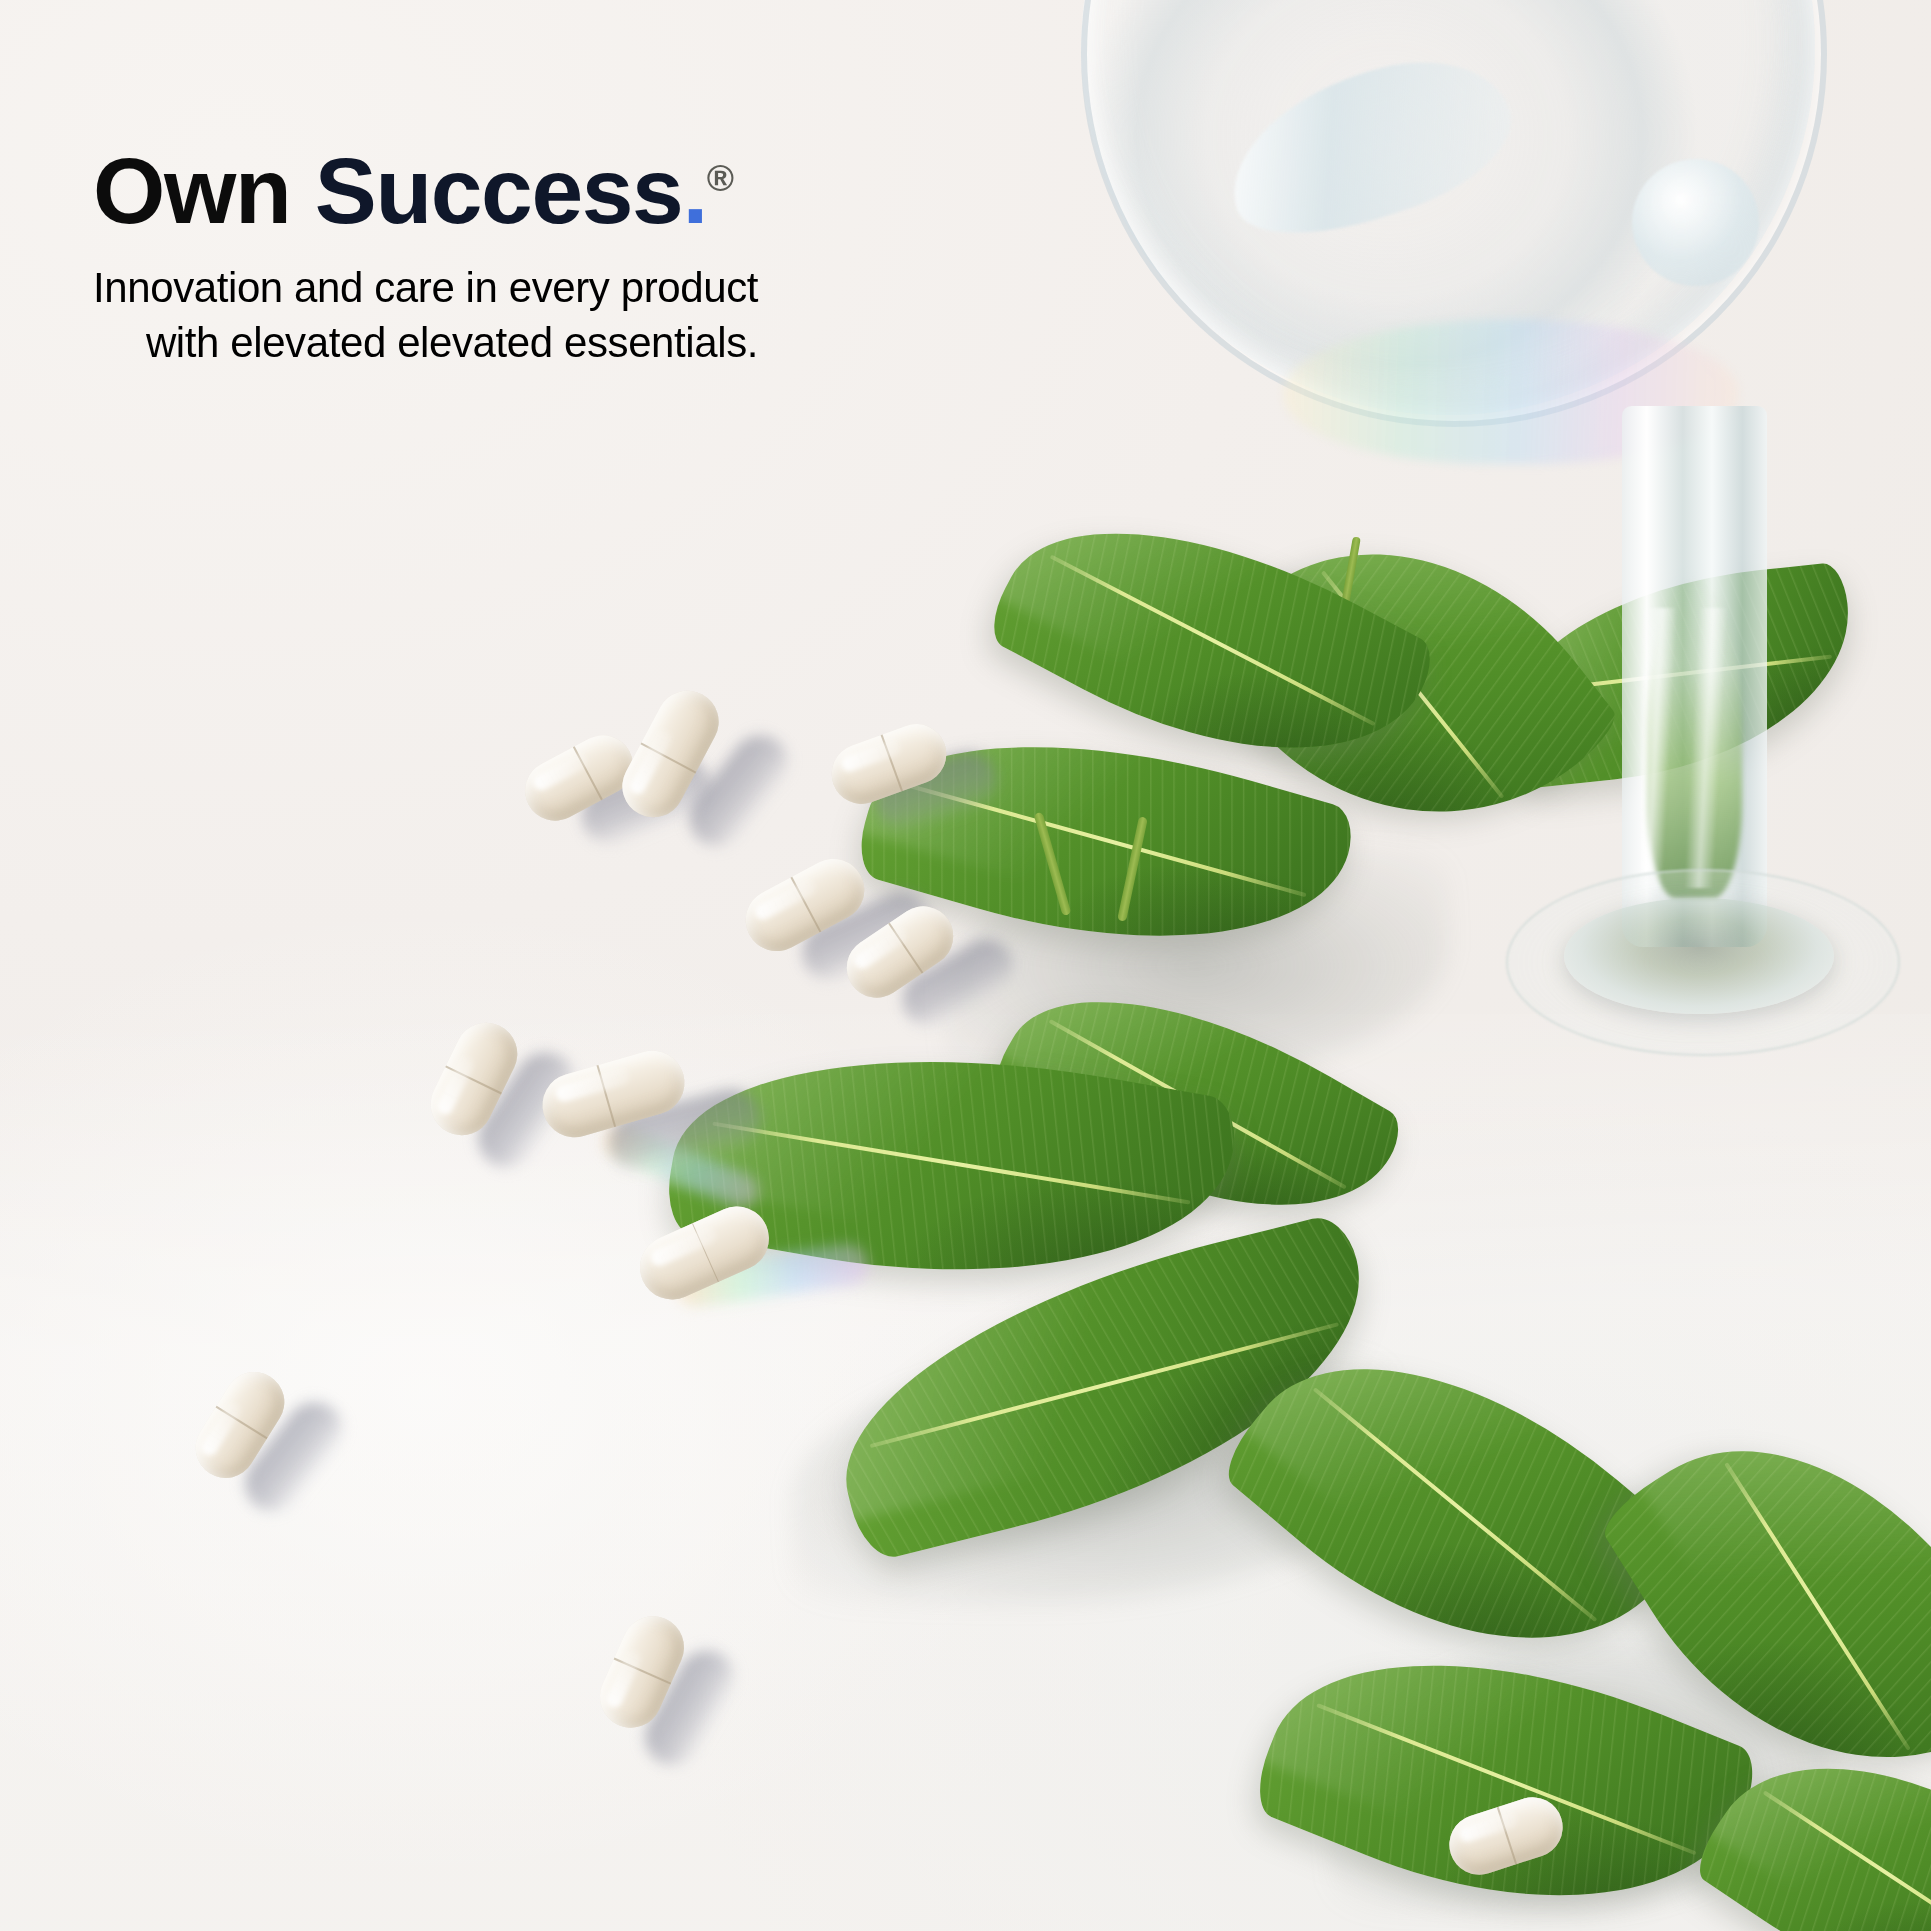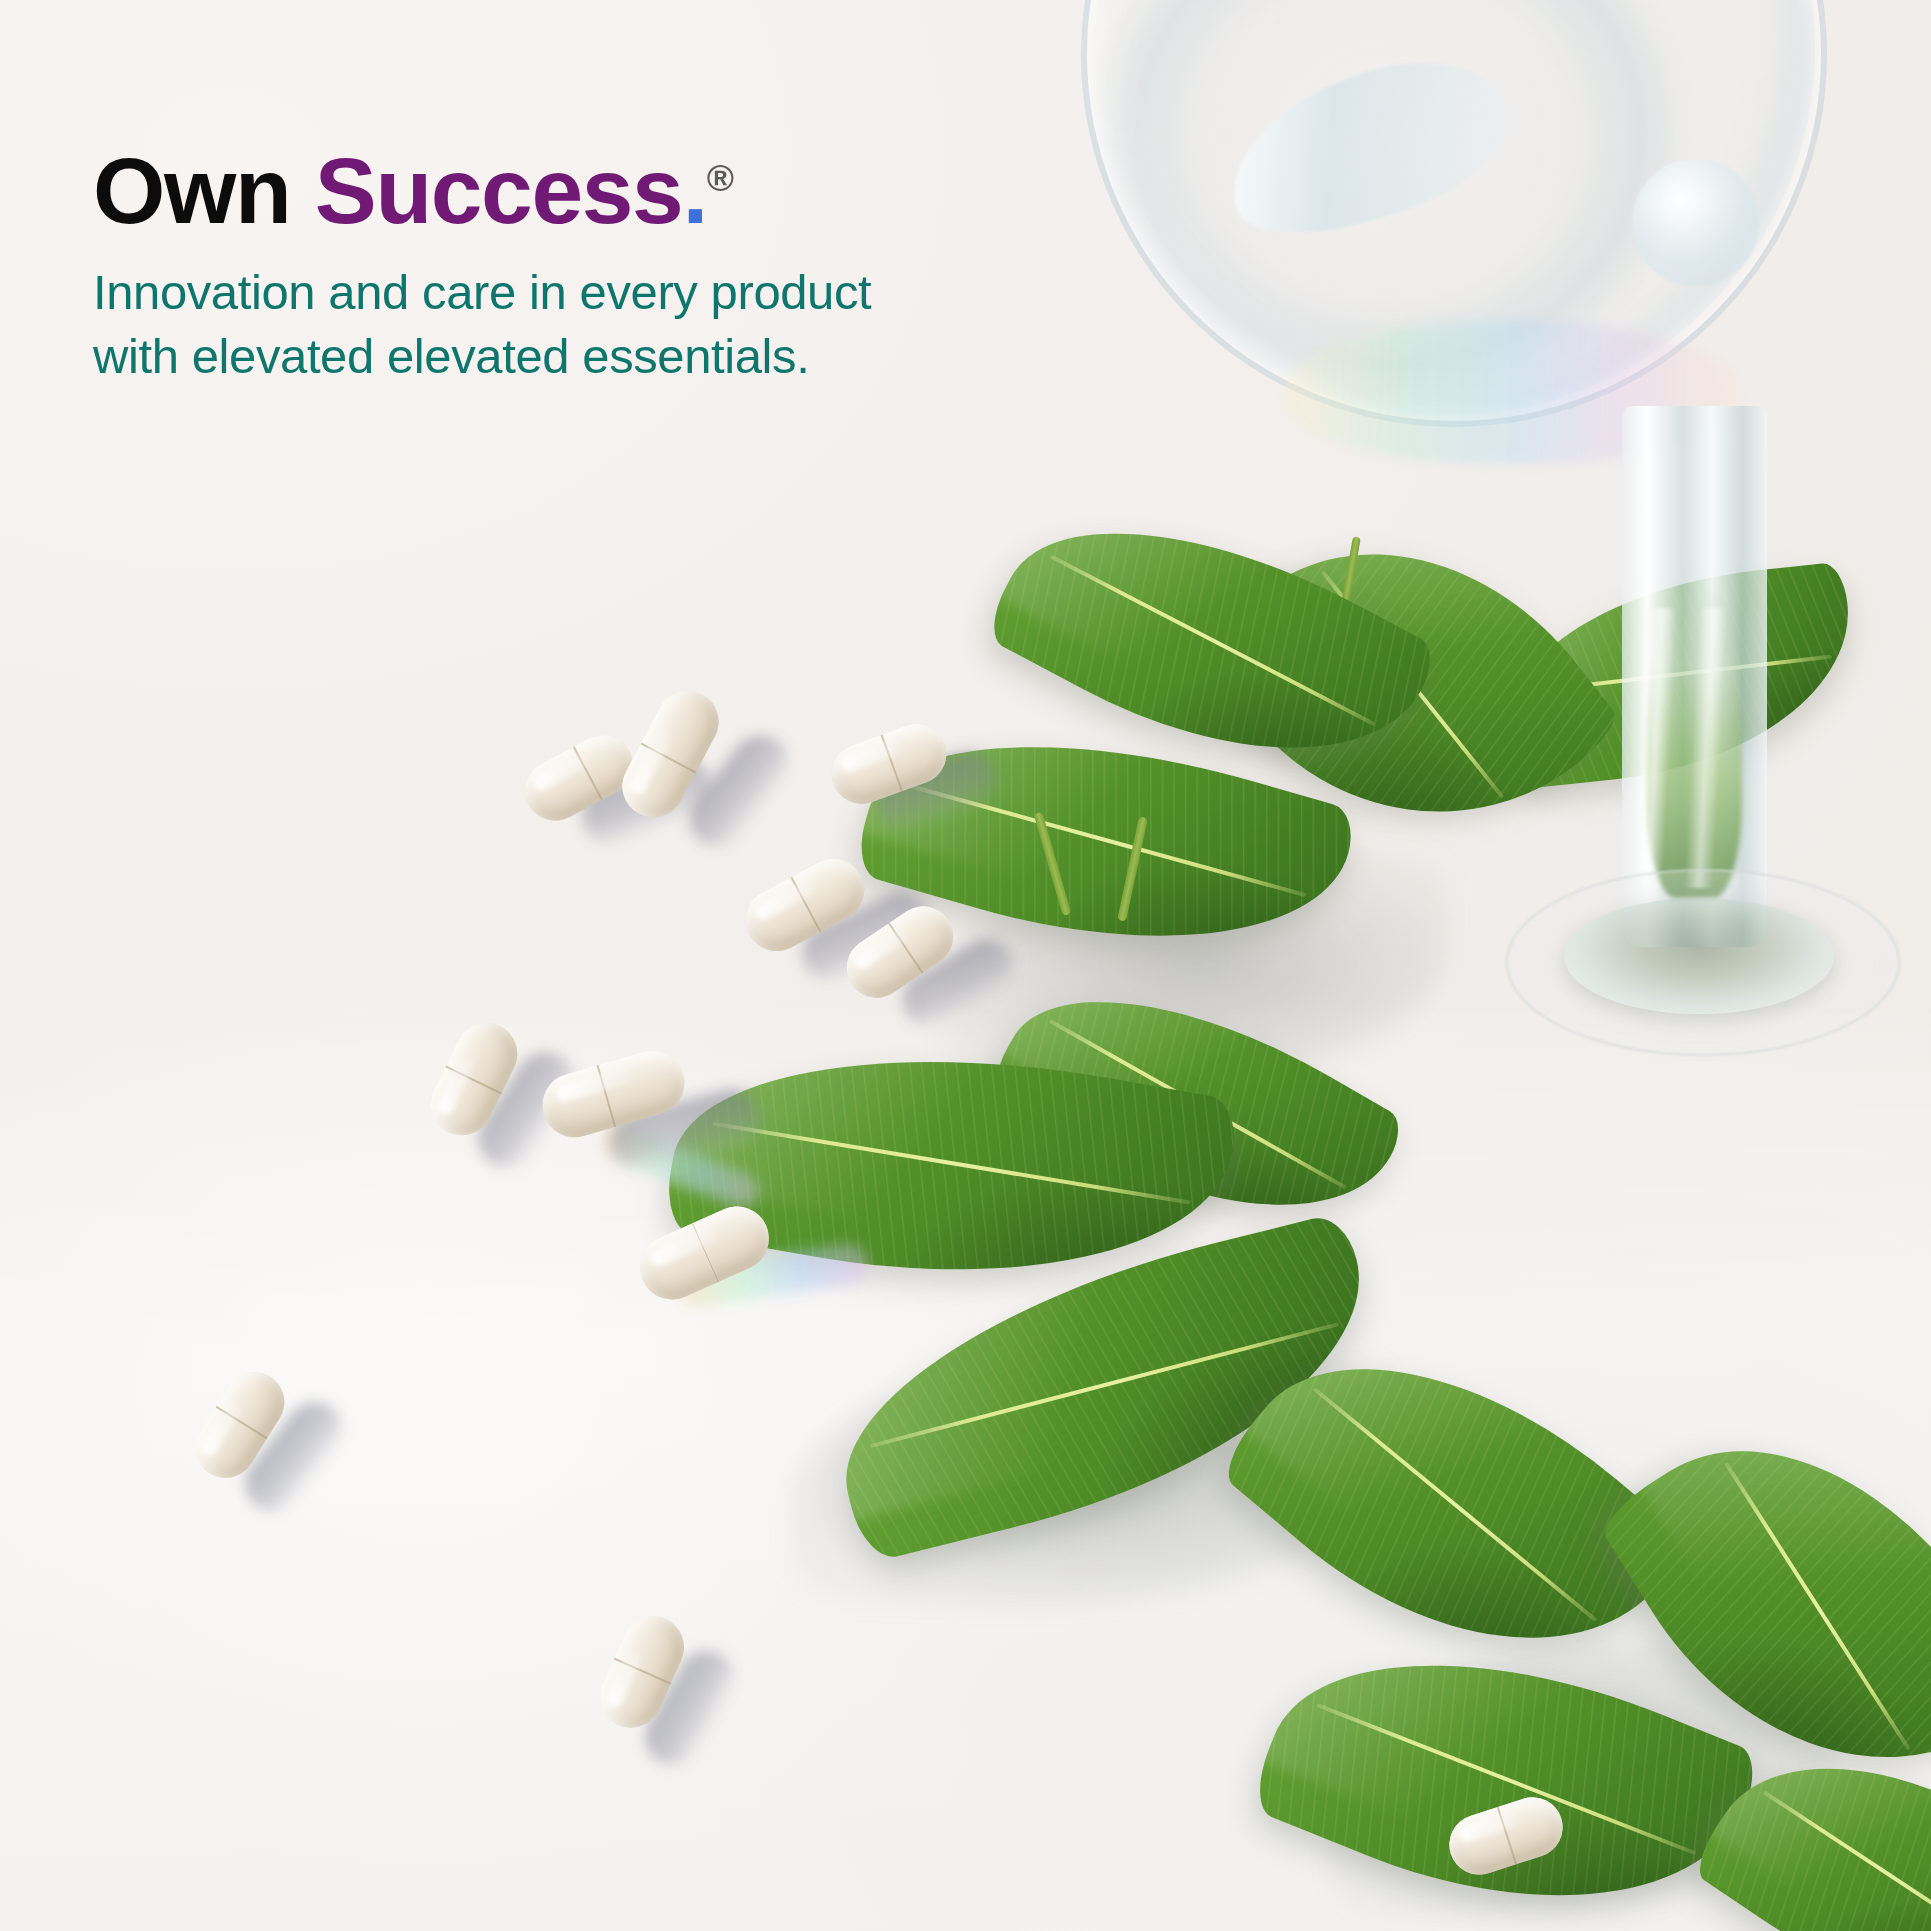--- a/index.html
+++ b/index.html
@@ -236,36 +236,37 @@
   }
   .headline {
     font-size: 93px;
     font-weight: 700;
     letter-spacing: -1.4px;
     line-height: 1.0;
     margin: 0;
     white-space: nowrap;
   }
   .hl-own   { color: #0c0c0c; }
-  .hl-rest  { color: #701a75; text-align: right; }
+  .hl-rest  { color: #0f172a; text-align: right; }
   .hl-dot   { color: #3f6fdb; }
   .hl-reg {
     color: #5b5b55;
     font-size: 37px;
     font-weight: 700;
     vertical-align: super;
     letter-spacing: 0;
   }
   .subhead {
     margin: 23px 0 0 0;
-    font-size: 49px;
+    font-size: 42px;
     font-weight: 400;
     line-height: 1.30;
-    color: #0f766e;
+    color: #000000;
     letter-spacing: -0.4px;
+    text-align: right;
   }
   .subhead .sub-line { display: block; white-space: nowrap; }
 </style>
 </head>
 <body>
 
 <div id="stage">
 
   <div class="photo-bg"></div>
   <div class="bg-warmth"></div>

